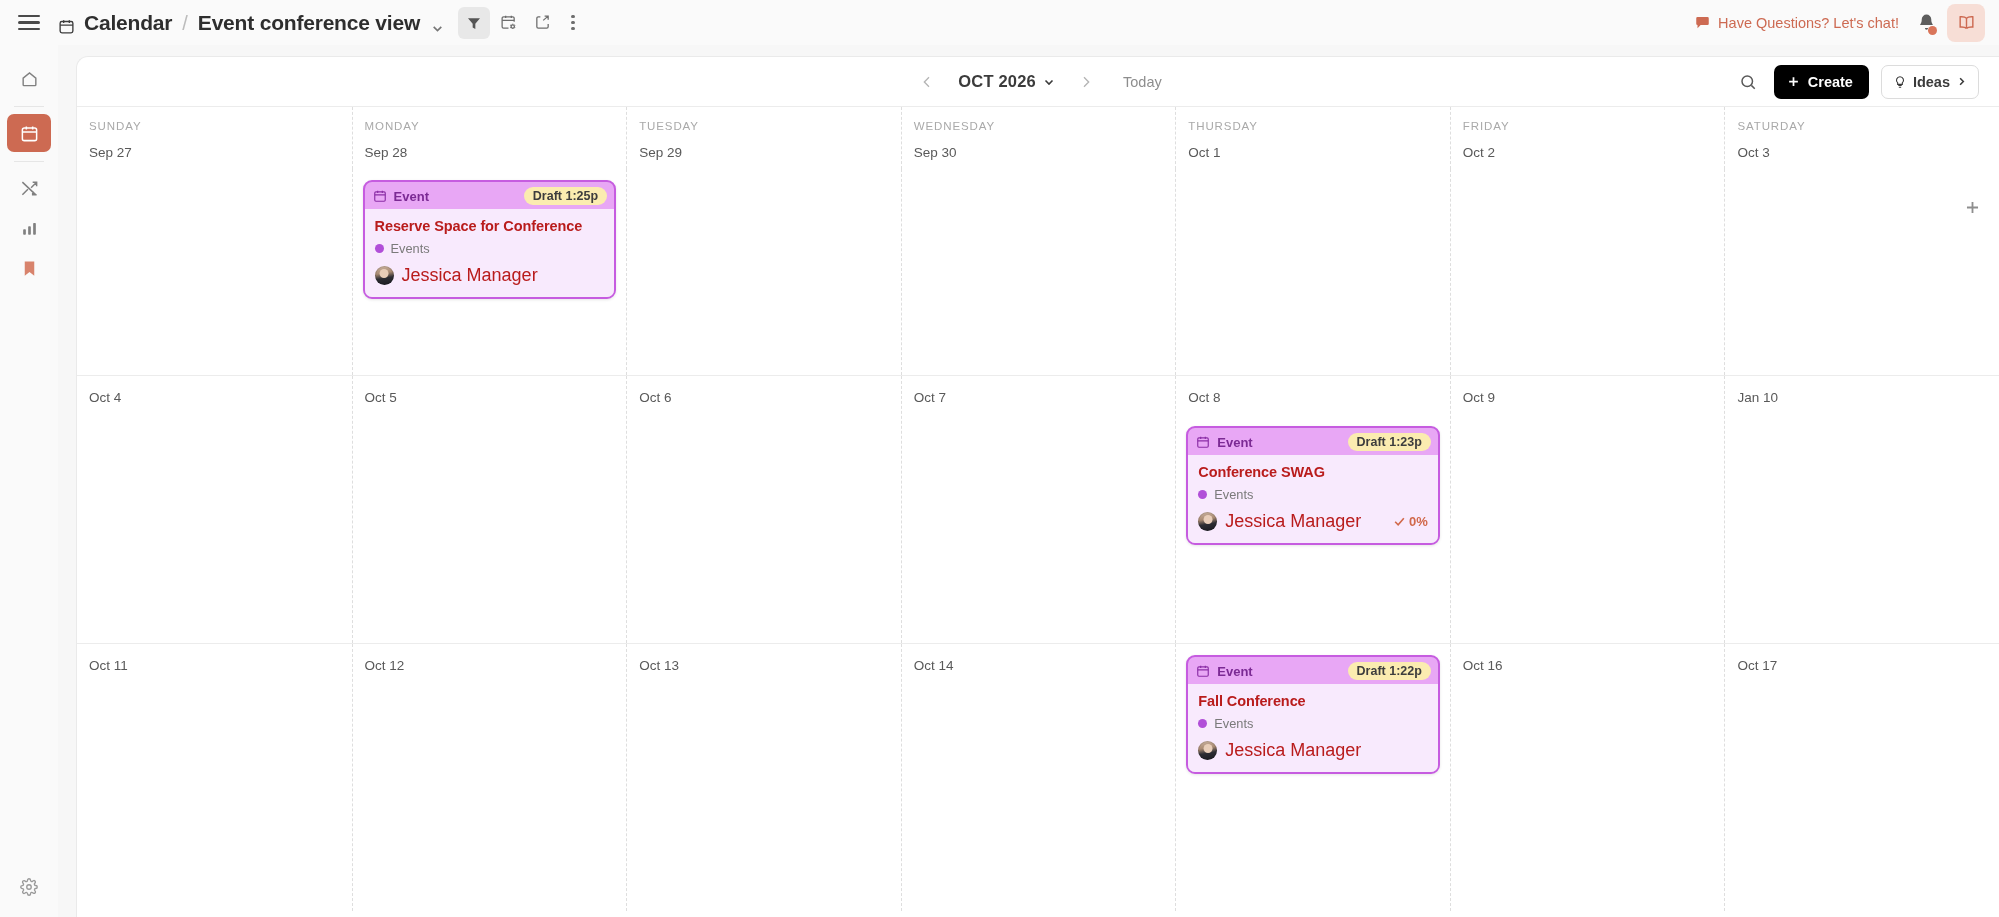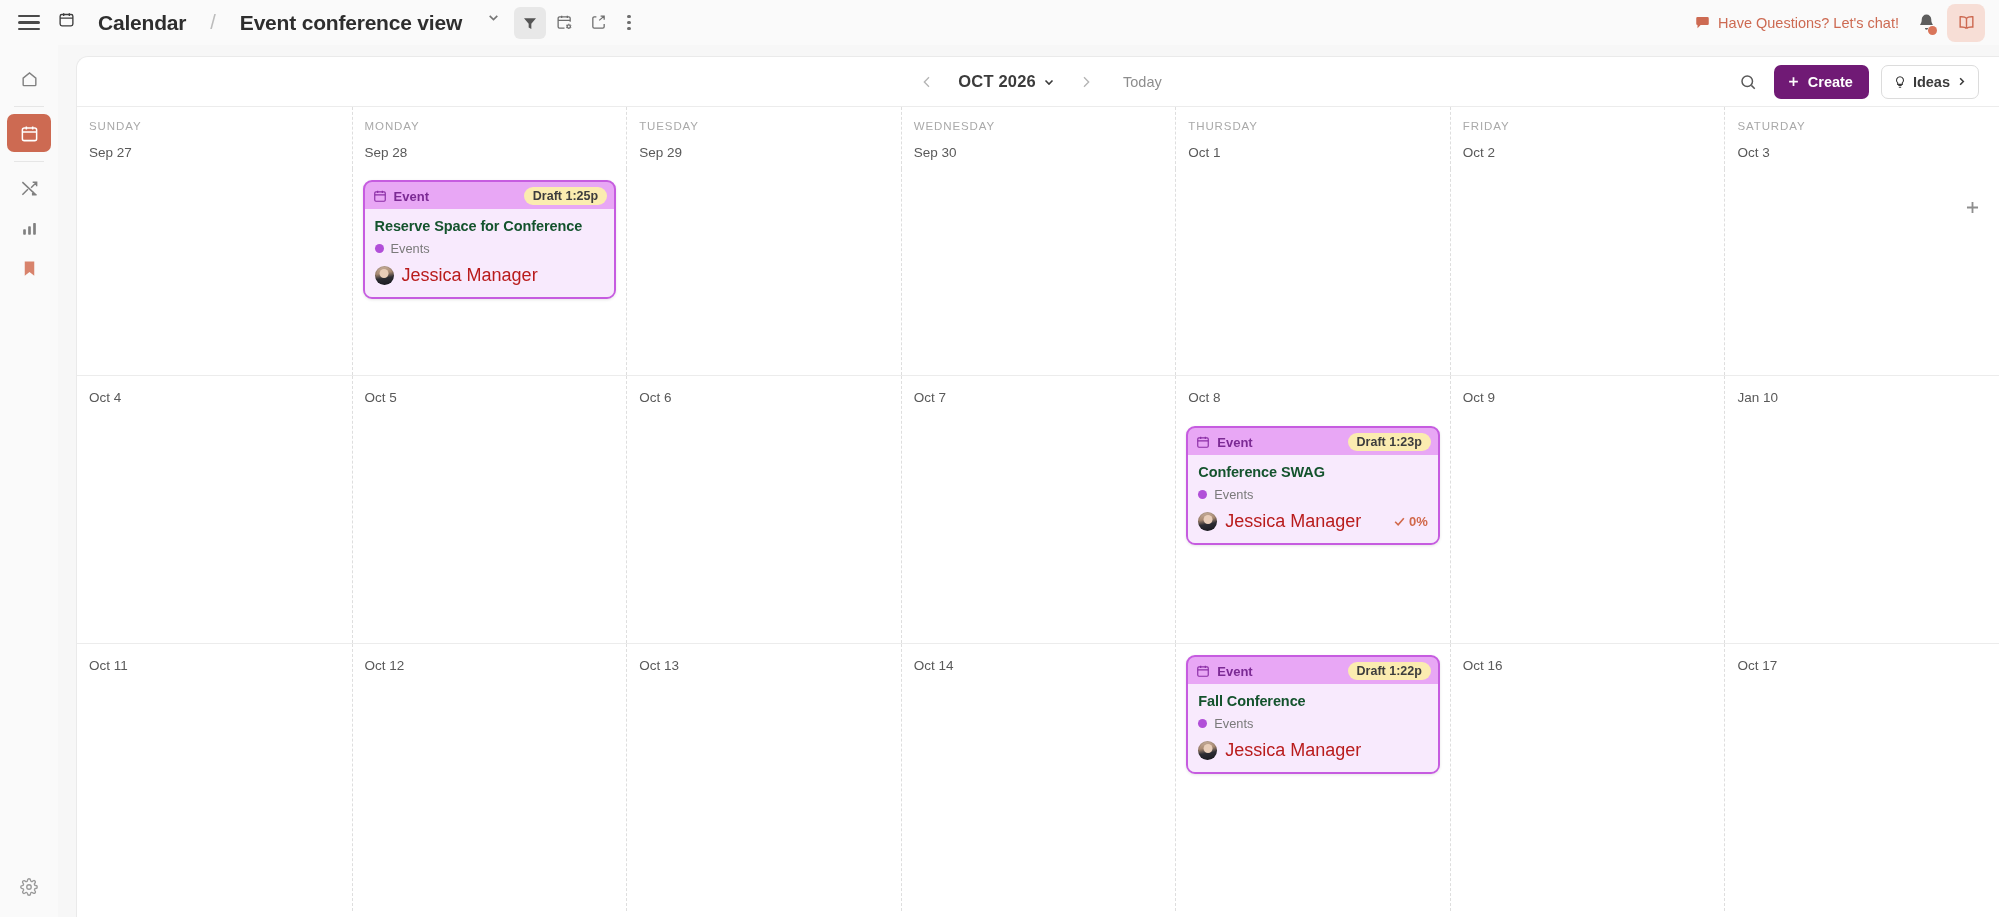--- a/index.html
+++ b/index.html
@@ -21,21 +21,21 @@
     position: relative; z-index: 20;
   }
   .hamburger {
     width: 58px; height: 45px;
     display: flex; align-items: center; justify-content: center;
     cursor: pointer;
   }
   .hamburger .bars { width: 22px; }
   .hamburger .bars i { display: block; height: 2.2px; background: #4a4a4a; border-radius: 2px; margin: 4.2px 0; }
 
-  .crumb { display: flex; align-items: flex-start; gap: 23px; }
+  .crumb { display: flex; align-items: flex-end; gap: 9px; }
   .crumb-icon { color: #3d3d3d; display: flex; align-items: center; }
   .crumb-root {
     font-size: 21px; font-weight: bold; color: #2e2e2e; letter-spacing: -0.2px;
     cursor: pointer;
   }
   .crumb-sep { font-size: 20px; color: #bcbcbc; font-weight: 400; padding: 0 1px;}
   .crumb-view {
     font-size: 21px; font-weight: bold; color: #2e2e2e; letter-spacing: -0.2px;
     cursor: pointer;
   }
@@ -109,21 +109,21 @@
     display: flex; align-items: center; gap: 7px;
     font-size: 16.5px; font-weight: bold; color: #3b3b3b; cursor: pointer;
     letter-spacing: 0.2px;
   }
   .month-caret { font-size: 12px; color:#3b3b3b; display:flex; }
   .today-btn { font-size: 14.5px; color: #8d8d8d; cursor: pointer; margin-left: 6px; }
 
   .toolbar-right { margin-left: auto; display: flex; align-items: center; gap: 12px; z-index: 3; }
   .search-btn { width: 28px; height: 28px; display:flex; align-items:center; justify-content:center; color:#595959; cursor:pointer; }
   .create-btn {
-    background: #701a75; color: #fff; border: none; border-radius: 7px;
+    background: #000000; color: #fff; border: none; border-radius: 7px;
     height: 34px; padding: 0 16px 0 12px;
     display: flex; align-items: center; gap: 7px;
     font-size: 14.5px; font-weight: bold; cursor: pointer;
     font-family: "Liberation Sans", sans-serif;
   }
   .ideas-btn {
     background: #fff; color: #3b3b3b; border: 1px solid #dcdcdc; border-radius: 7px;
     height: 34px; padding: 0 11px;
     display: flex; align-items: center; gap: 6px;
     font-size: 14.5px; font-weight: bold; cursor: pointer;
@@ -172,21 +172,21 @@
     padding: 5px 7px 4px 8px;
   }
   .ec-type { font-size: 13px; font-weight: bold; color: #7b2a94; }
   .ec-cal-icon { color: #8b2ea6; display: flex; align-items: center; }
   .ec-badge {
     margin-left: auto; background: #fbecb0; color: #3d3d3d;
     border-radius: 11px; padding: 2px 9px;
     font-size: 12.5px; font-weight: bold; white-space: nowrap;
   }
   .ec-body { background: #f8eafd; padding: 9px 10px 11px 10px; }
-  .ec-title { font-size: 14.5px; font-weight: bold; color: #14532d; letter-spacing: -0.1px; }
+  .ec-title { font-size: 14.5px; font-weight: bold; color: #b91c1c; letter-spacing: -0.1px; }
   .ec-tag { display: flex; align-items: center; gap: 7px; margin-top: 7px; }
   .ec-dot { width: 9px; height: 9px; border-radius: 50%; background: #b14fd8; }
   .ec-tag-label { font-size: 12.8px; color: #7a7a7a; }
   .ec-foot { display: flex; align-items: center; gap: 8px; margin-top: 9px; }
   .avatar {
     width: 19px; height: 19px; border-radius: 50%;
     background: linear-gradient(170deg,#cdb6a4 0%,#a98a72 38%,#2d2d33 62%,#191920 100%);
     flex: none; box-shadow: inset 0 0 0 1px rgba(0,0,0,.12);
     position: relative; overflow: hidden;
   }

